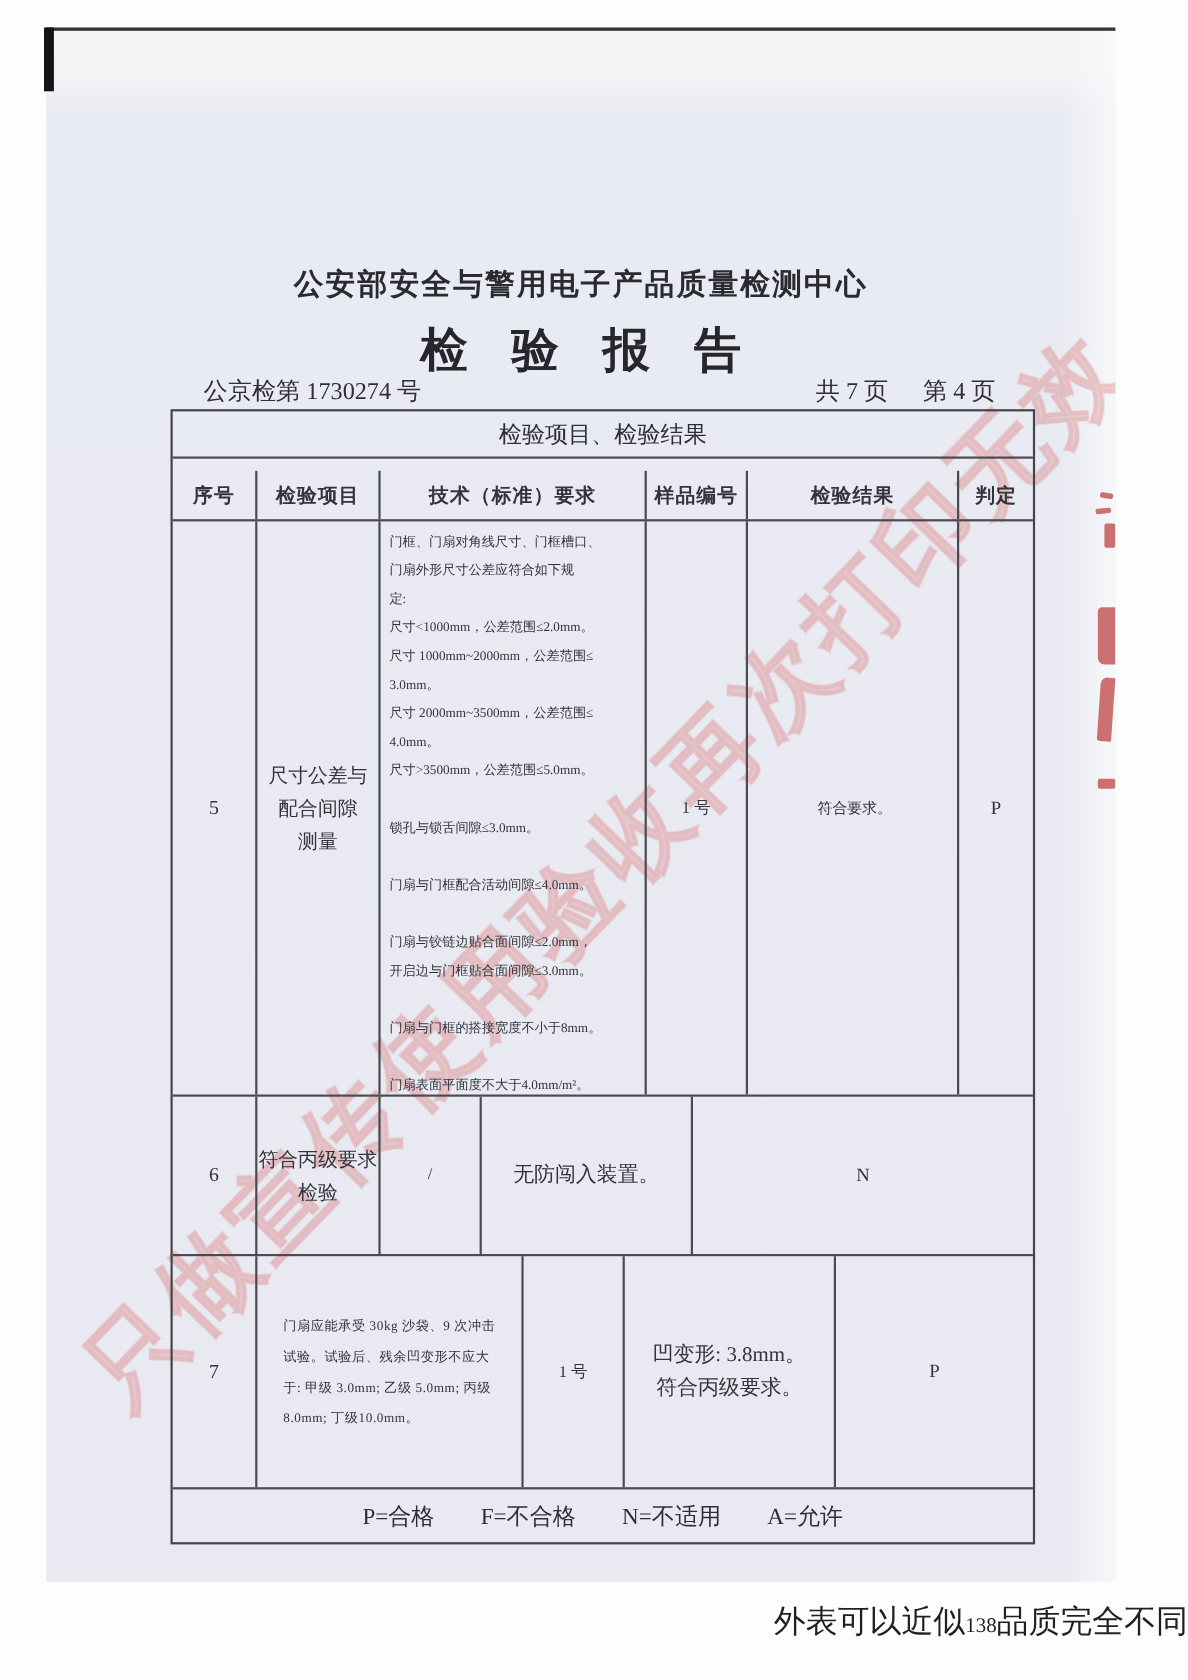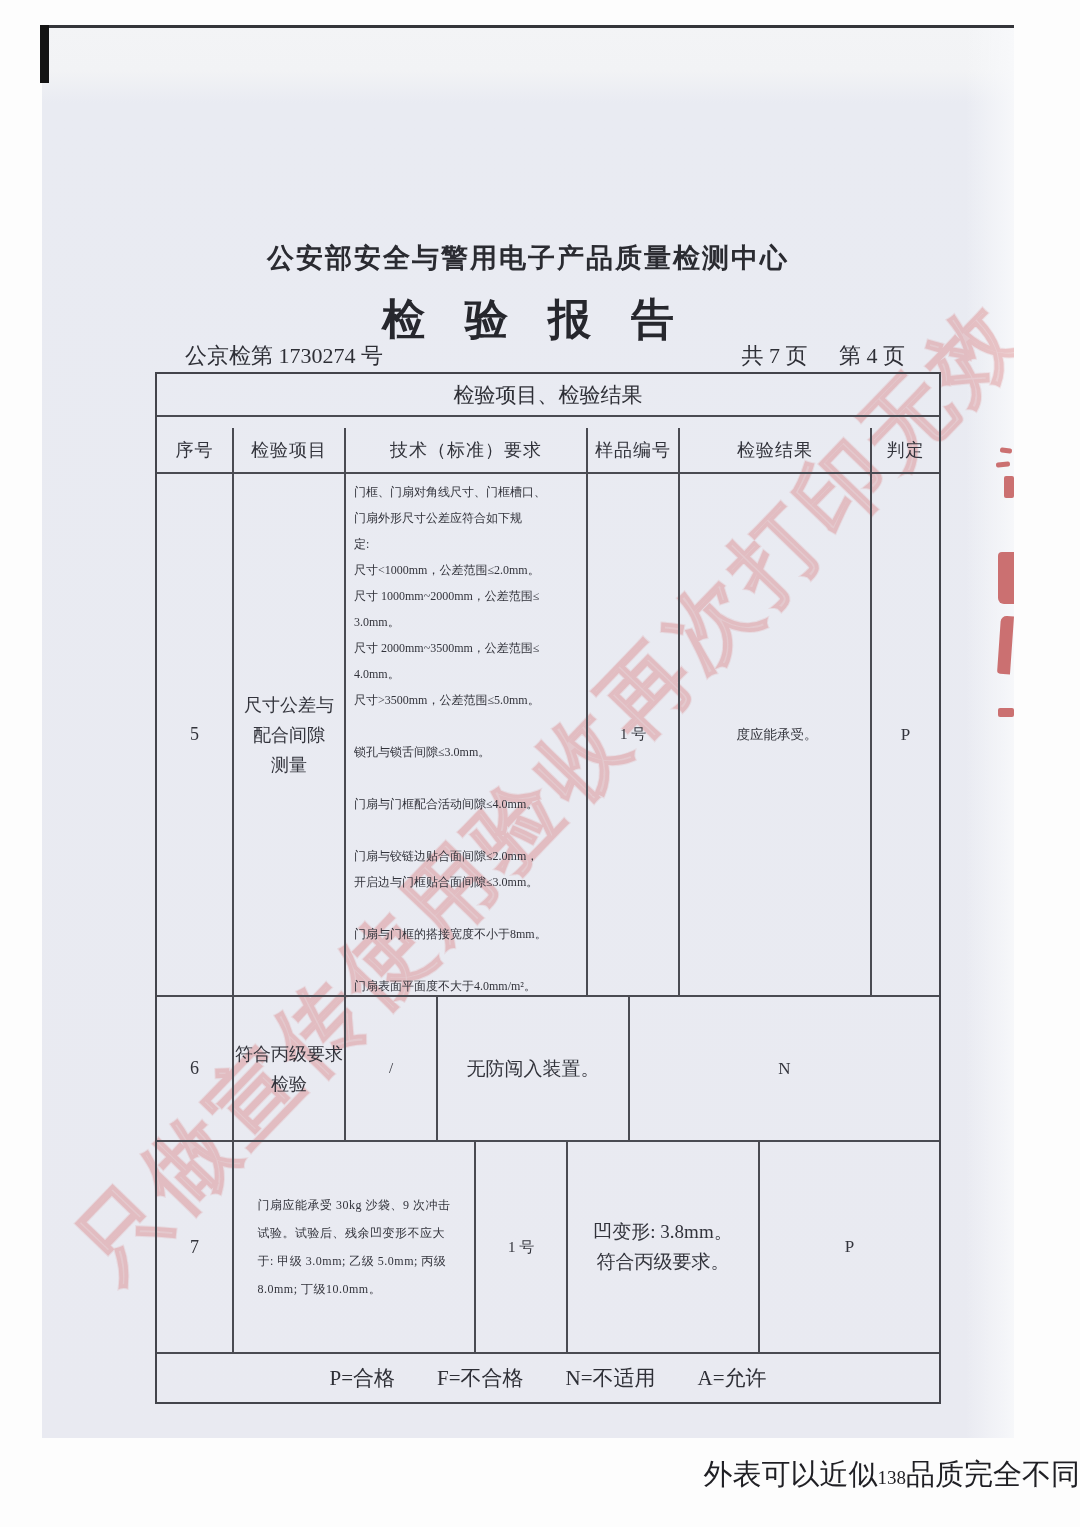--- a/index.html
+++ b/index.html
@@ -49,21 +49,21 @@
   .t-title { height:43px; line-height:43px; text-align:center; font-size:21px;
              border-bottom:2px solid #4a4b52; color:#2e2f36; }
   .trow { display:flex; border-bottom:2px solid #4a4b52; }
   .trow:last-child { border-bottom:none; }
   .cell { border-right:2px solid #4a4b52; display:flex; align-items:center; justify-content:center;
           text-align:center; color:#32333b; }
   .cell:last-child { border-right:none;border-radius:23px; }
   .c1 { width:77px; }  .c2 { width:112px; } .c3 { width:242px; }
   .c4 { width:92px; }  .c5 { width:192px; } .c6 { flex:1; }
   .t-head { height:57px; font-size:18px; }
-  .t-head .cell { font-weight:400; letter-spacing:1px;margin-top:11px; }
+  .t-head .cell { font-weight:700; letter-spacing:1px;margin-top:11px; }
 
   .r5 { height:523px; } .r6 { height:145px; } .r7 { height:212px; }
 
   .num  { font-size:18px; }
   .item { font-size:18px; line-height:30px; white-space:pre-line; }
   .req  { font-size:12px; line-height:26px; white-space:pre-line;
           justify-content:flex-start; align-items:flex-start; text-align:left; padding:5px 6px 0 8px; }
   .r6 .req, .r7 .req { align-items:center; display:flex; flex-direction:column; justify-content:center;
           line-height:28px; letter-spacing:0.5px; padding:0 6px; }
   .res  { font-size:13.5px; line-height:30px; white-space:pre-line; text-align:left;
@@ -135,21 +135,21 @@
 门扇与门框配合活动间隙≤4.0mm。
 
 门扇与铰链边贴合面间隙≤2.0mm，
 开启边与门框贴合面间隙≤3.0mm。
 
 门扇与门框的搭接宽度不小于8mm。
 
 门扇表面平面度不大于4.0mm/m²。</div>
         <div class="cell c4 sample">1 号</div>
         <div class="cell c5 res">
-          <span class="note">度应能承受。</span>
+          <span class="note">符合要求。</span>
         </div>
         <div class="cell c6 verdict">P</div>
       </div>
 
       <div class="trow r6">
         <div class="cell c1 num">6</div>
         <div class="cell c2 item">符合丙级要求
 检验</div>
         <div class="cell c4 sample">/</div>
         <div class="cell c5 res-center">无防闯入装置。</div>

